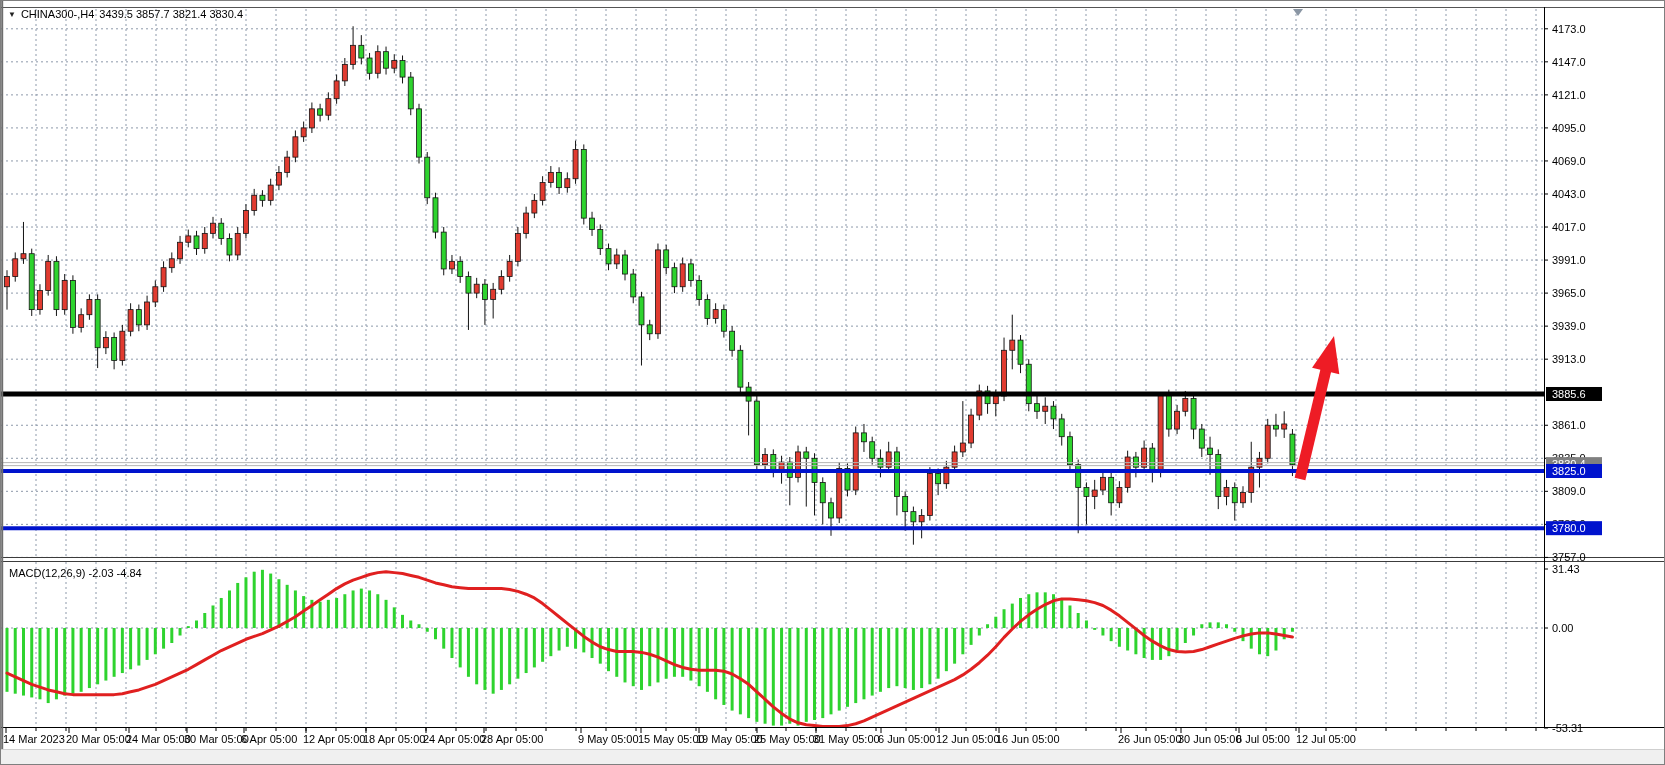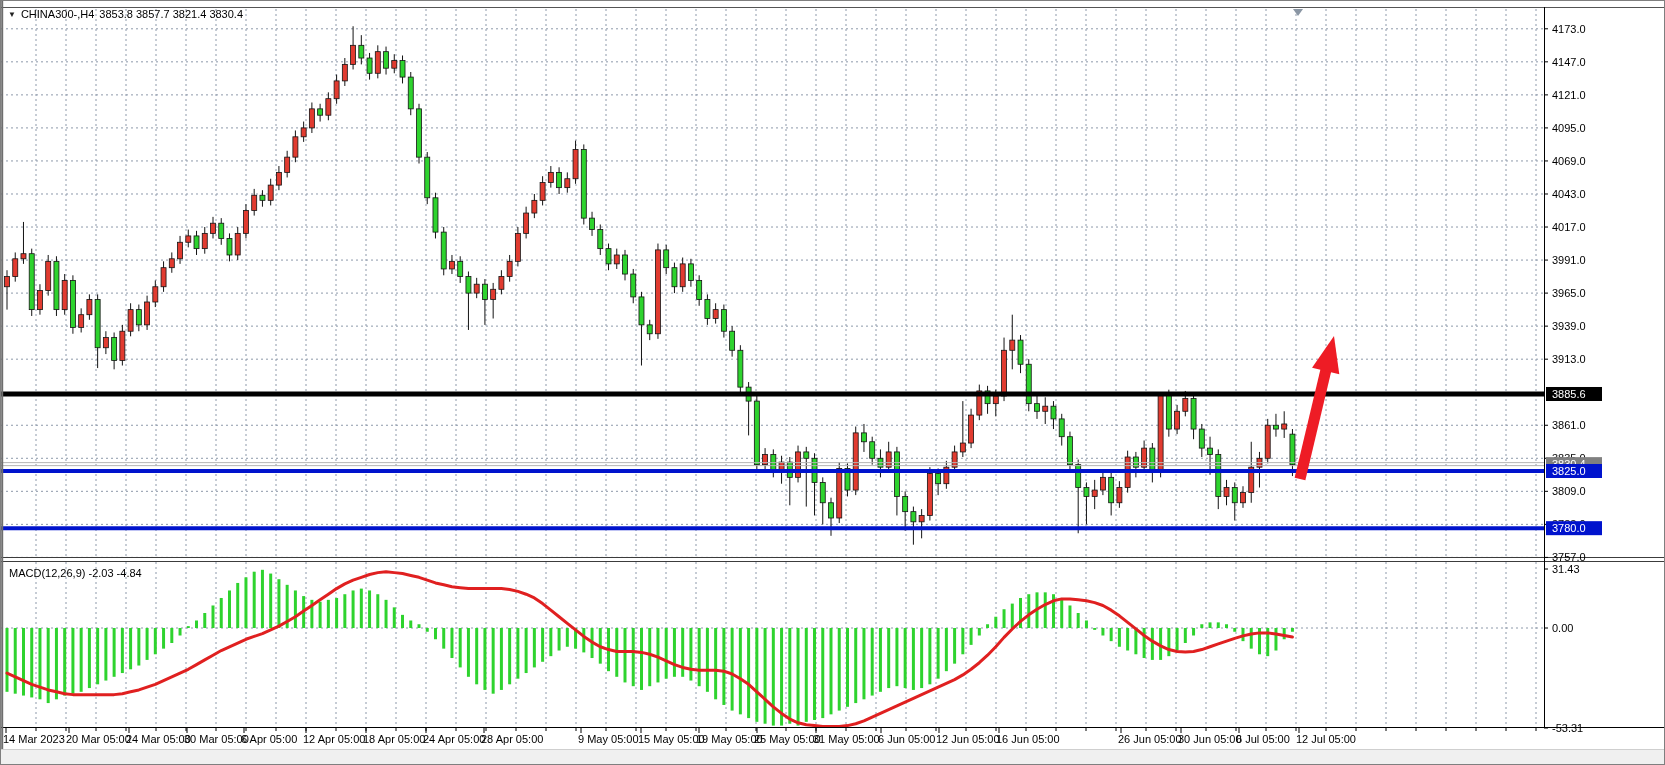--- a/index.html
+++ b/index.html
@@ -784,19 +784,19 @@
       <polygon points="1292,8 1302,8 1297,15" fill="#8a96a4"></polygon>
       <g>
         <line x1="1299" y1="478" x2="1326.0605821889974" y2="364.186374910981" stroke="#ee1c25" stroke-width="11"></line>
         <polygon points="1333,335 1338.2930069185882,373.262044871645 1311.0523903350058,366.7852549147094" fill="#ee1c25"></polygon>
       </g>
     </svg>
 
   <div id="title-bar" class="overlay-text">
     <span class="tri">▼</span>
     <span>CHINA300-,H4</span>
-    <span>3853.8 3857.7 3821.4 3830.4</span>
+    <span>3439.5 3857.7 3821.4 3830.4</span>
   </div>
 
   <div id="macd-label" class="overlay-text">MACD(12,26,9) -2.03 -4.84</div>
 
   <div id="status-strip"></div>
 </div>
 
 </body></html>

